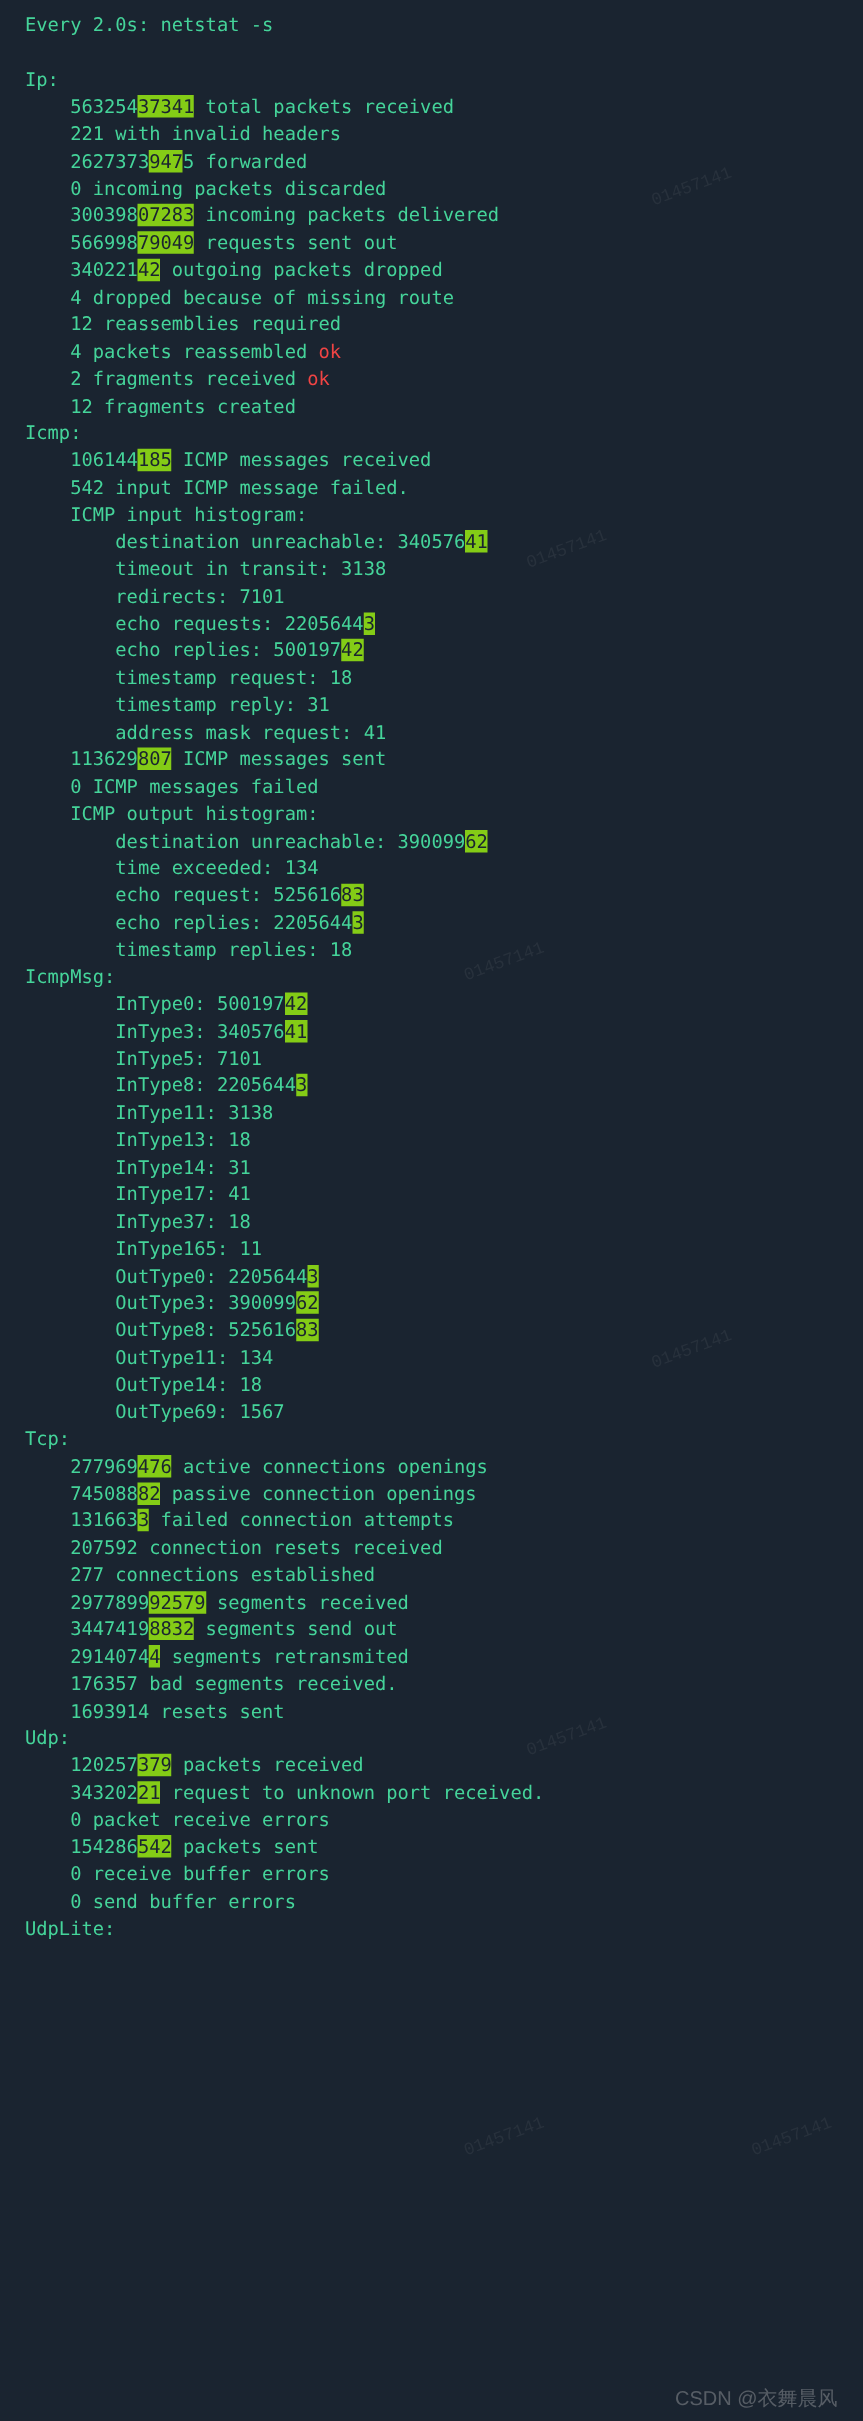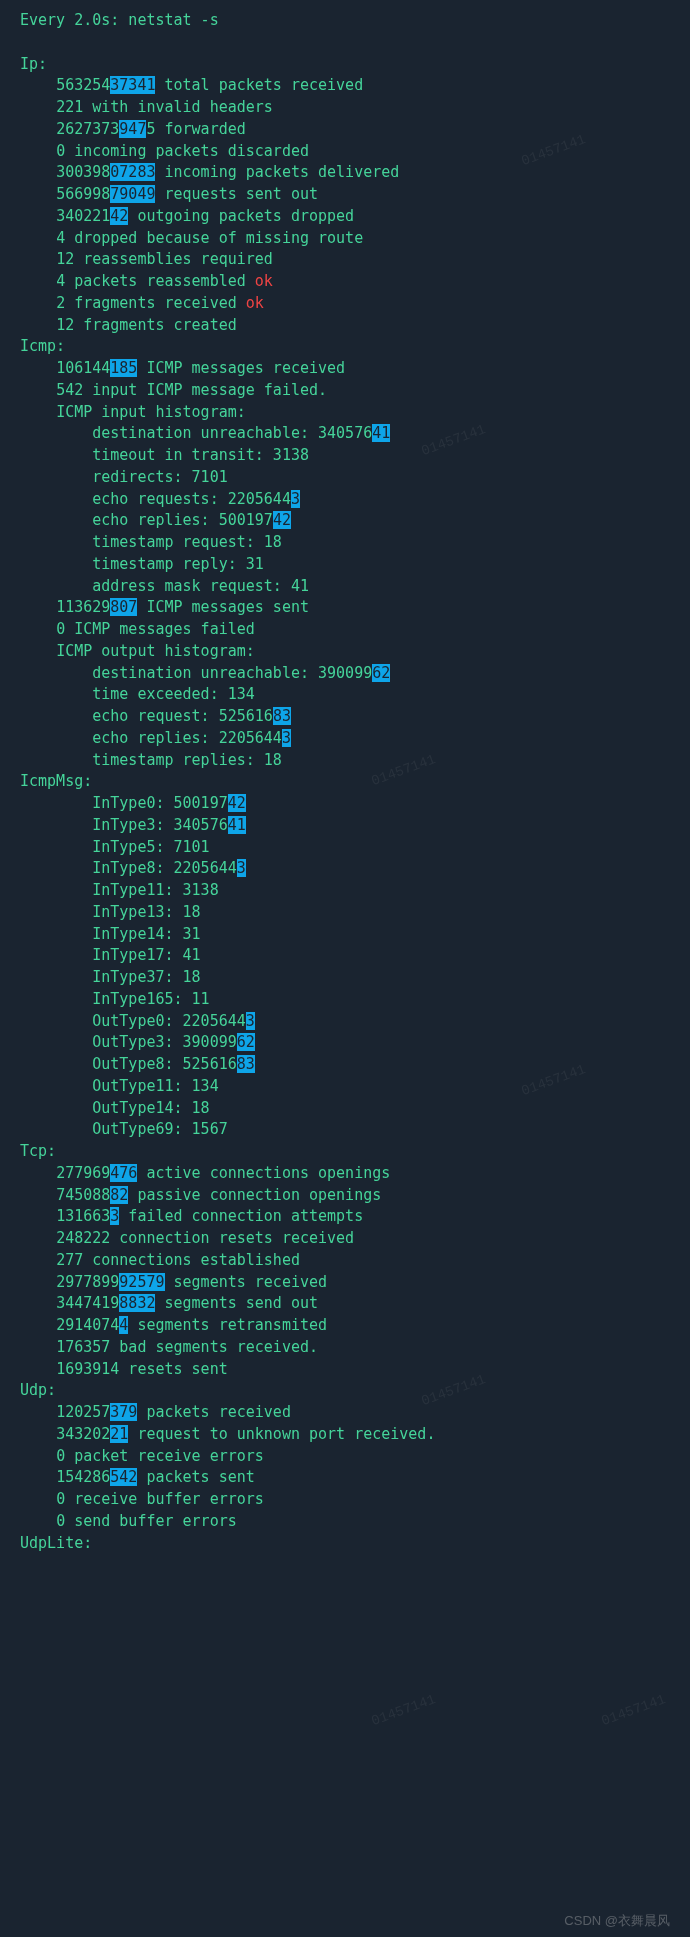--- a/index.html
+++ b/index.html
@@ -12,37 +12,37 @@
     color: #45d49a;
     width: 690px;
   }
   pre {
     margin: 0;
     padding: 10px 20px;
     white-space: pre;
   }
   .t-yellow { color: #ef4444; }
   .hl {
-    background: #0ea5e9;
+    background: #84cc16;
     color: #1a2430;
   }
   .watermark {
     position: absolute;
     color: rgba(200,200,200,0.08);
     font-size: 14px;
     transform: rotate(-20deg);
     pointer-events: none;
     user-select: none;
   }
   .attrib {
     position: absolute;
     right: 20px;
     bottom: 6px;
     color: rgba(200,200,200,0.35);
-    font-size: 13px;
+    font-size: 16px;
     font-family: sans-serif;
   }
 </style>
 </head>
 <body>
 
 <pre><span>Every 2.0s: netstat -s</span>
 
 <span>Ip:</span>
     <span>563254</span><span class="hl">37341</span><span> total packets received</span>
@@ -91,21 +91,21 @@
         <span>OutType0: 2205644</span><span class="hl">3</span>
         <span>OutType3: 390099</span><span class="hl">62</span>
         <span>OutType8: 525616</span><span class="hl">83</span>
         <span>OutType11: 134</span>
         <span>OutType14: 18</span>
         <span>OutType69: 1567</span>
 <span>Tcp:</span>
     <span>277969</span><span class="hl">476</span><span> active connections openings</span>
     <span>745088</span><span class="hl">82</span><span> passive connection openings</span>
     <span>131663</span><span class="hl">3</span><span> failed connection attempts</span>
-    <span>248222 connection resets received</span>
+    <span>207592 connection resets received</span>
     <span>277 connections established</span>
     <span>2977899</span><span class="hl">92579</span><span> segments received</span>
     <span>3447419</span><span class="hl">8832</span><span> segments send out</span>
     <span>2914074</span><span class="hl">4</span><span> segments retransmited</span>
     <span>176357 bad segments received.</span>
     <span>1693914 resets sent</span>
 <span>Udp:</span>
     <span>120257</span><span class="hl">379</span><span> packets received</span>
     <span>343202</span><span class="hl">21</span><span> request to unknown port received.</span>
     <span>0 packet receive errors</span>

